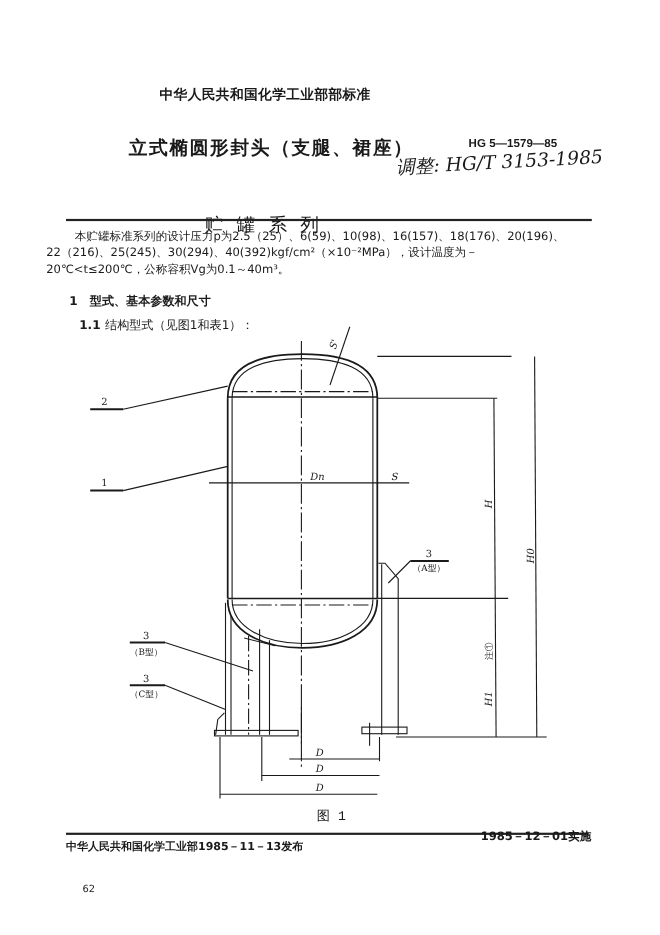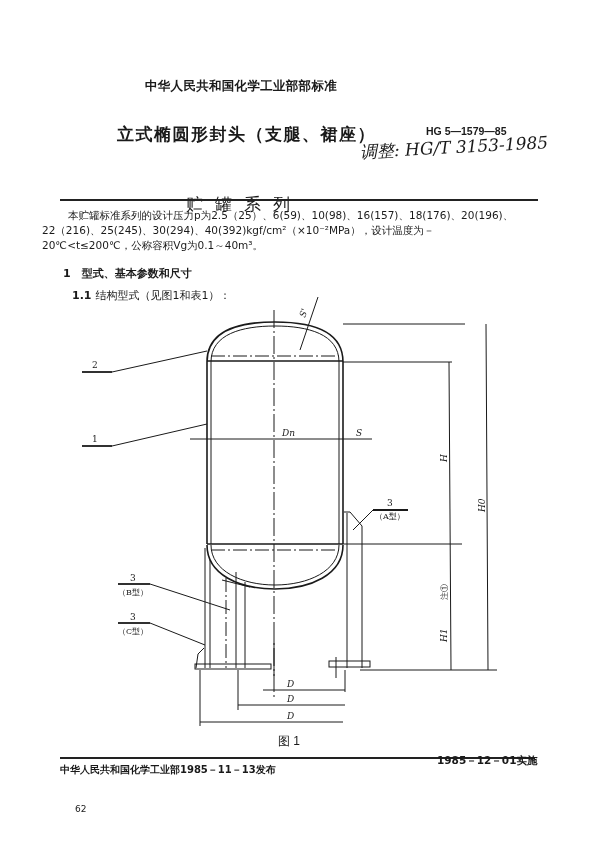--- a/index.html
+++ b/index.html
@@ -14,21 +14,21 @@
     .title2 { left: 186px; top: 153px; font-size: 17px; font-weight: normal; letter-spacing: 12px; margin-top: 40px; }
     .std-no { left: 426px; top: 125px; font-size: 10.5px; font-weight: bold; font-family: "Liberation Sans", sans-serif; }
     .handnote { left: 360px; top: 141px; font-size: 17px; font-style: italic; font-family: "DejaVu Serif", serif; transform: rotate(-3deg); transform-origin: left center; }
     .rule-top { left: 60px; top: 199px; width: 478px; height: 2px; background: #222; }
     .para { left: 42px; font-size: 10.5px; line-height: 15px; }
     .p1 { top: 208px; text-indent: 26px; width: 480px; white-space: normal; }
     .h1 { left: 63px; top: 266px; font-size: 11px; font-weight: bold; }
     .h2 { left: 72px; top: 288px; font-size: 11px; }
     .h2 .num { font-weight: bold; margin-right: 4px; }
     .drawing { left: 0; top: 290px; }
-    .fig-cap { left: 278px; top: 733px; font-size: 12px; font-family: Liberation Sans, sans-serif; }
+    .fig-cap { left: 288px; top: 733px; font-size: 12px; font-family: Liberation Mono, monospace; }
     .rule-bottom { left: 60px; top: 757px; width: 475px; height: 2px; background: #222; }
     .footer-left { left: 60px; top: 763px; font-size: 10px; font-weight: bold; }
     .footer-right { left: 437px; top: 754px; font-size: 10.5px; font-weight: bold; }
     .page-no { left: 75px; top: 804px; font-size: 9px; }
     svg text { font-family: "DejaVu Serif", serif; }
   </style>
 </head>
 <body>
 
 <div class="abs org">中华人民共和国化学工业部部标准</div>

